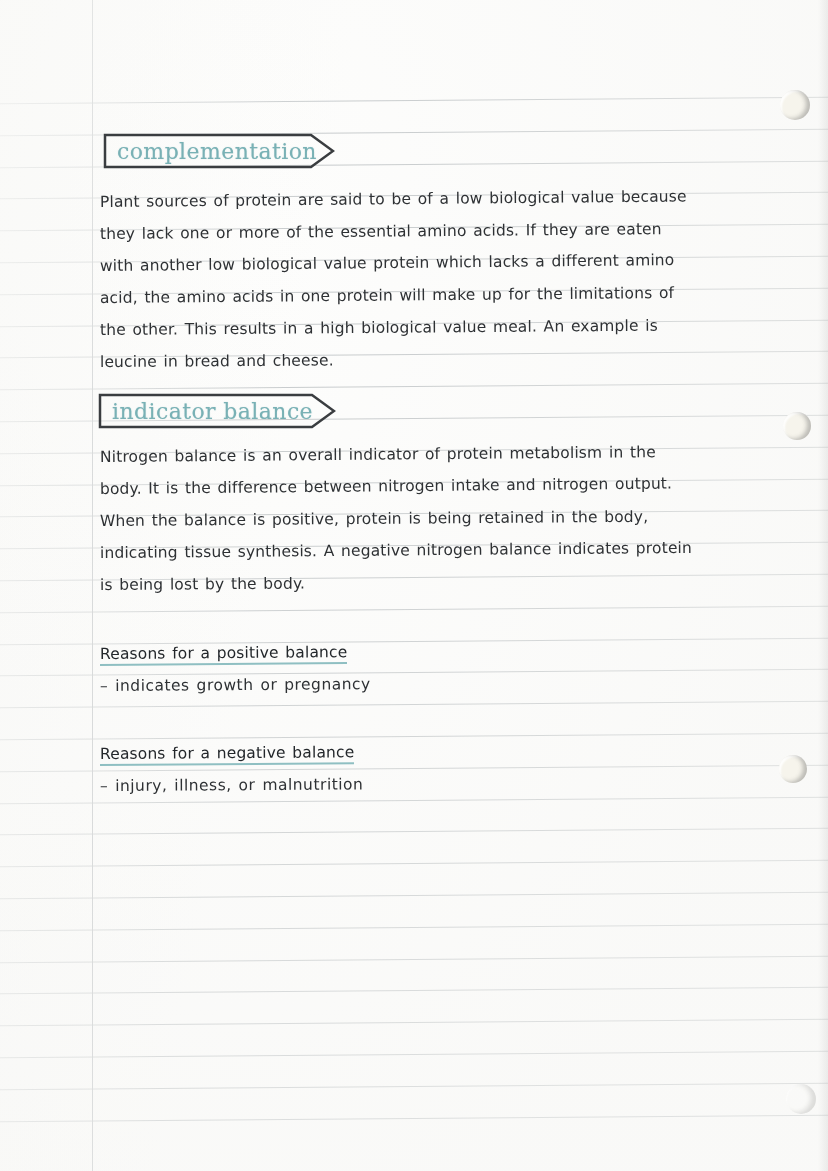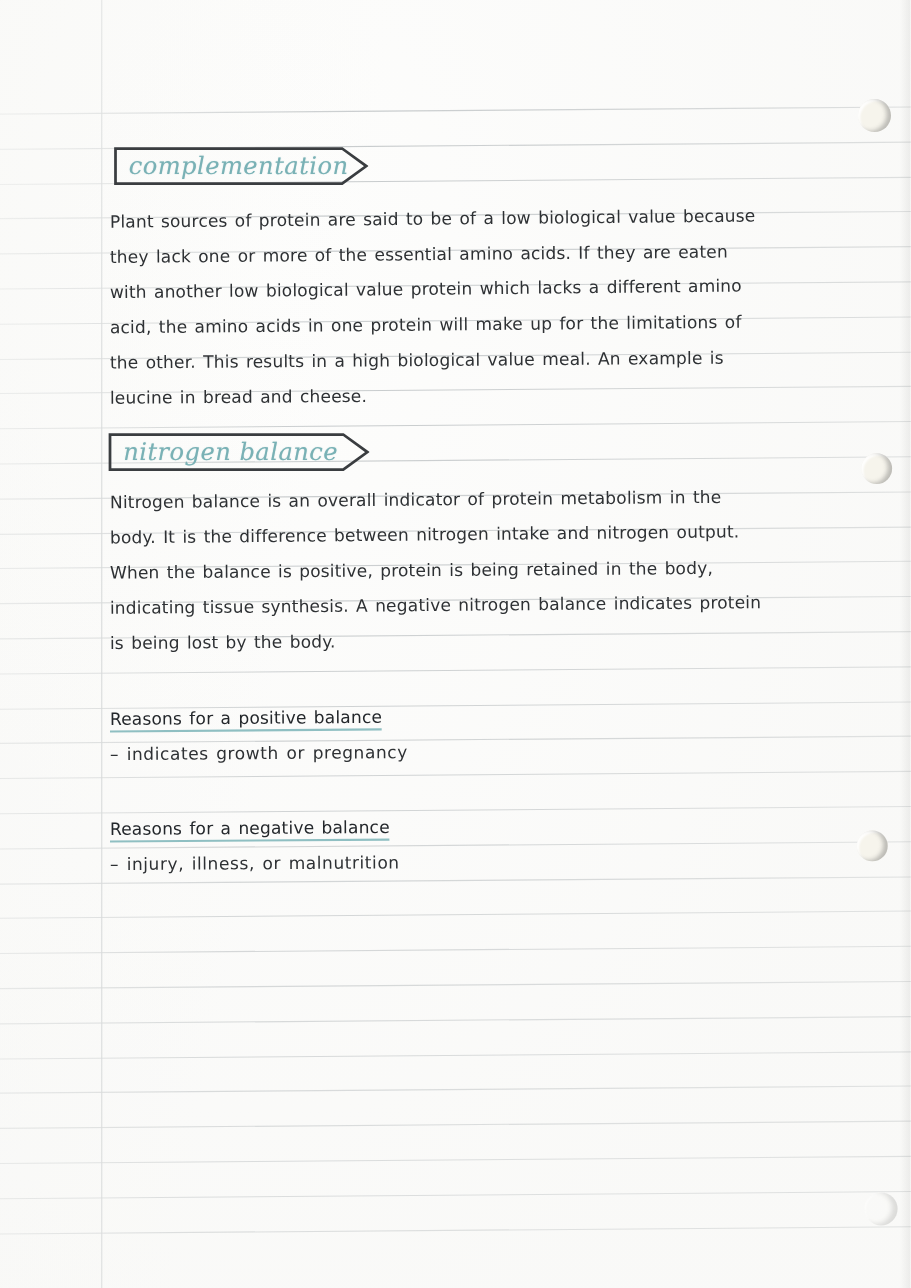--- a/index.html
+++ b/index.html
@@ -99,21 +99,20 @@
   }
   .banner .banner-shape svg {
     display: block;
     width: 100%;
     height: 100%;
   }
   .banner .banner-text {
     position: relative;
     padding-left: 14px;
     font-family: "DejaVu Serif", serif;
-    font-style: italic;
     font-size: 22px;
     letter-spacing: 0.4px;
     color: #79b1b5;
     white-space: nowrap;
     text-shadow: 0 0 1px rgba(121,177,181,0.5);
   }
 
   
   .hand-line {
     position: absolute;
@@ -202,21 +201,21 @@
     <div class="hand-line" style="top:289px; transform: rotate(-0.5deg);">acid, the amino acids in one protein will make up for the limitations of</div>
     <div class="hand-line" style="top:321px; transform: rotate(-0.45deg);">the other. This results in a high biological value meal. An example is</div>
     <div class="hand-line" style="top:353px; transform: rotate(-0.4deg);">leucine in bread and cheese.</div>
 
     <div class="banner" style="left:98px; top:393px; width:238px;">
       <div class="banner-shape">
         <svg viewBox="0 0 238 36" preserveAspectRatio="none">
           <path d="M2,2 L214,2 L236,18 L214,34 L2,34 Z" fill="none" stroke="#3a3d40" stroke-width="2.5" stroke-linejoin="miter"></path>
         </svg>
       </div>
-      <span class="banner-text">nitrogen balance</span>
+      <span class="banner-text">indicator balance</span>
     </div>
 
     <div class="hand-line" style="top:448px; transform: rotate(-0.5deg);">Nitrogen balance is an overall indicator of protein metabolism in the</div>
     <div class="hand-line" style="top:480px; transform: rotate(-0.55deg);">body. It is the difference between nitrogen intake and nitrogen output.</div>
     <div class="hand-line" style="top:512px; transform: rotate(-0.45deg);">When the balance is positive, protein is being retained in the body,</div>
     <div class="hand-line" style="top:544px; transform: rotate(-0.5deg);">indicating tissue synthesis. A negative nitrogen balance indicates protein</div>
     <div class="hand-line" style="top:576px; transform: rotate(-0.4deg);">is being lost by the body.</div>
 
     <div class="hand-line sub" style="top:645px; transform: rotate(-0.45deg);">
       <span class="ul">Reasons for a positive balance</span>

